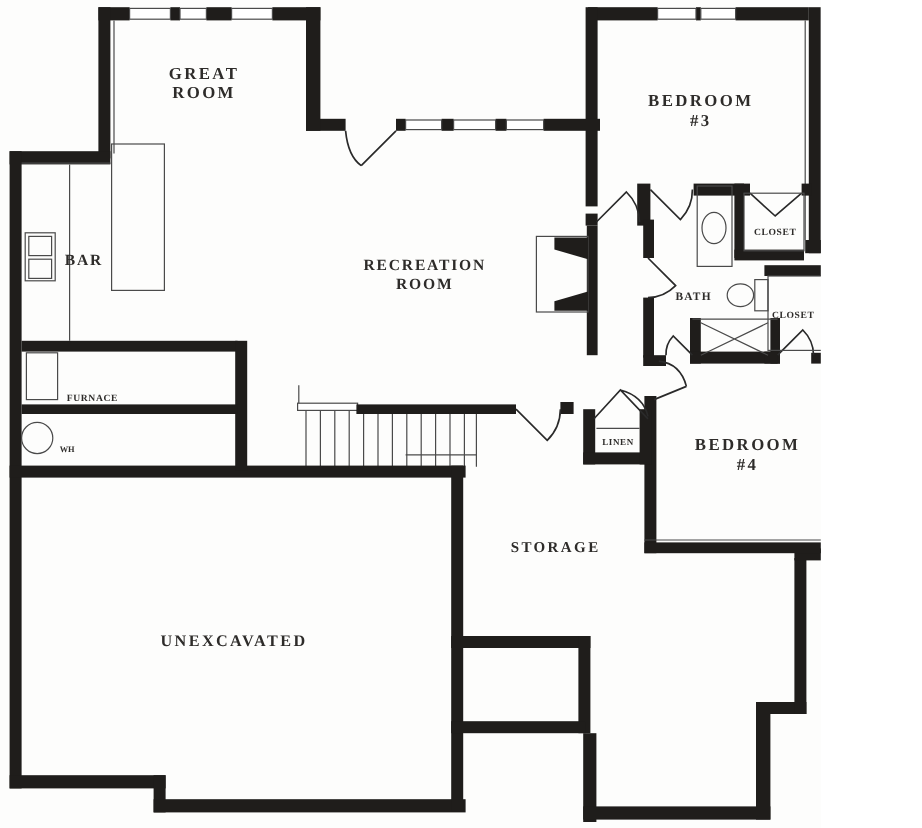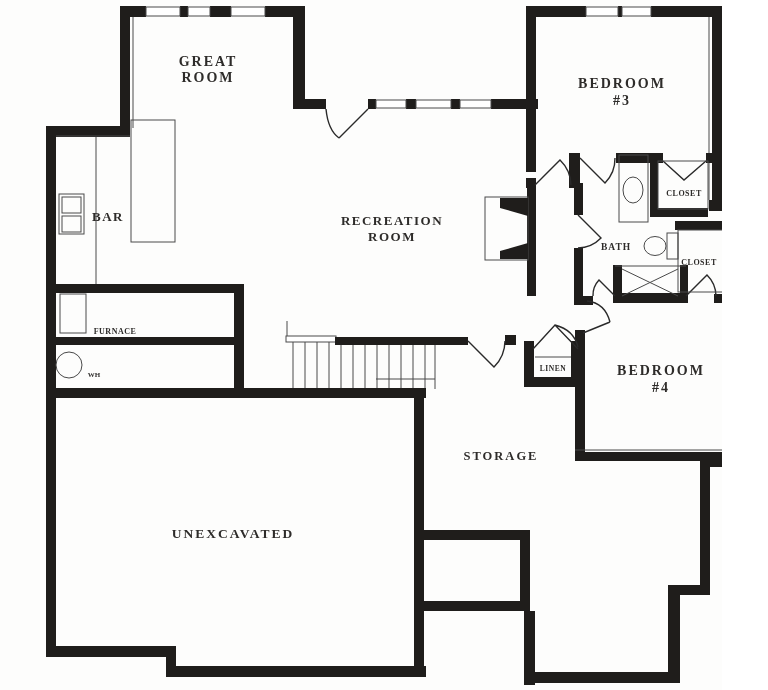--- a/index.html
+++ b/index.html
@@ -1,16 +1,16 @@
 <!DOCTYPE html>
 <html style="--wall: #1f1d1b; --thin: #4a4a4a; --bg: #fdfdfc; --label: #2e2c2a;"><head>
 <meta charset="utf-8">
 <style>
   html,body{margin:0;padding:0;background:#fff;}
-  #stage{position:relative;width:684px;height:690px;background:var(--bg,#fdfdfc);overflow:hidden;padding-left:38px;}
+  #stage{position:relative;width:684px;height:690px;background:var(--bg,#fdfdfc);overflow:hidden;}
   svg{display:block;}
   text{font-family:"Liberation Serif","DejaVu Serif",serif;fill:var(--label,#2e2c2a);font-weight:600;}
   .lbl-lg{font-size:14px;letter-spacing:2px;}
   .lbl-md{font-size:13px;letter-spacing:1.5px;}
   .lbl-sm{font-size:8px;letter-spacing:.5px;}
   .wall{fill:var(--wall,#1f1d1b);}
   .thin{stroke:var(--thin,#4a4a4a);stroke-width:1;fill:none;}
   .thinw{stroke:var(--thin,#4a4a4a);stroke-width:1;fill:#ffffff;}
   .door{stroke:#2a2a2a;stroke-width:1.4;fill:none;}
   .win{fill:#ffffff;stroke:var(--thin,#4a4a4a);stroke-width:1;}

